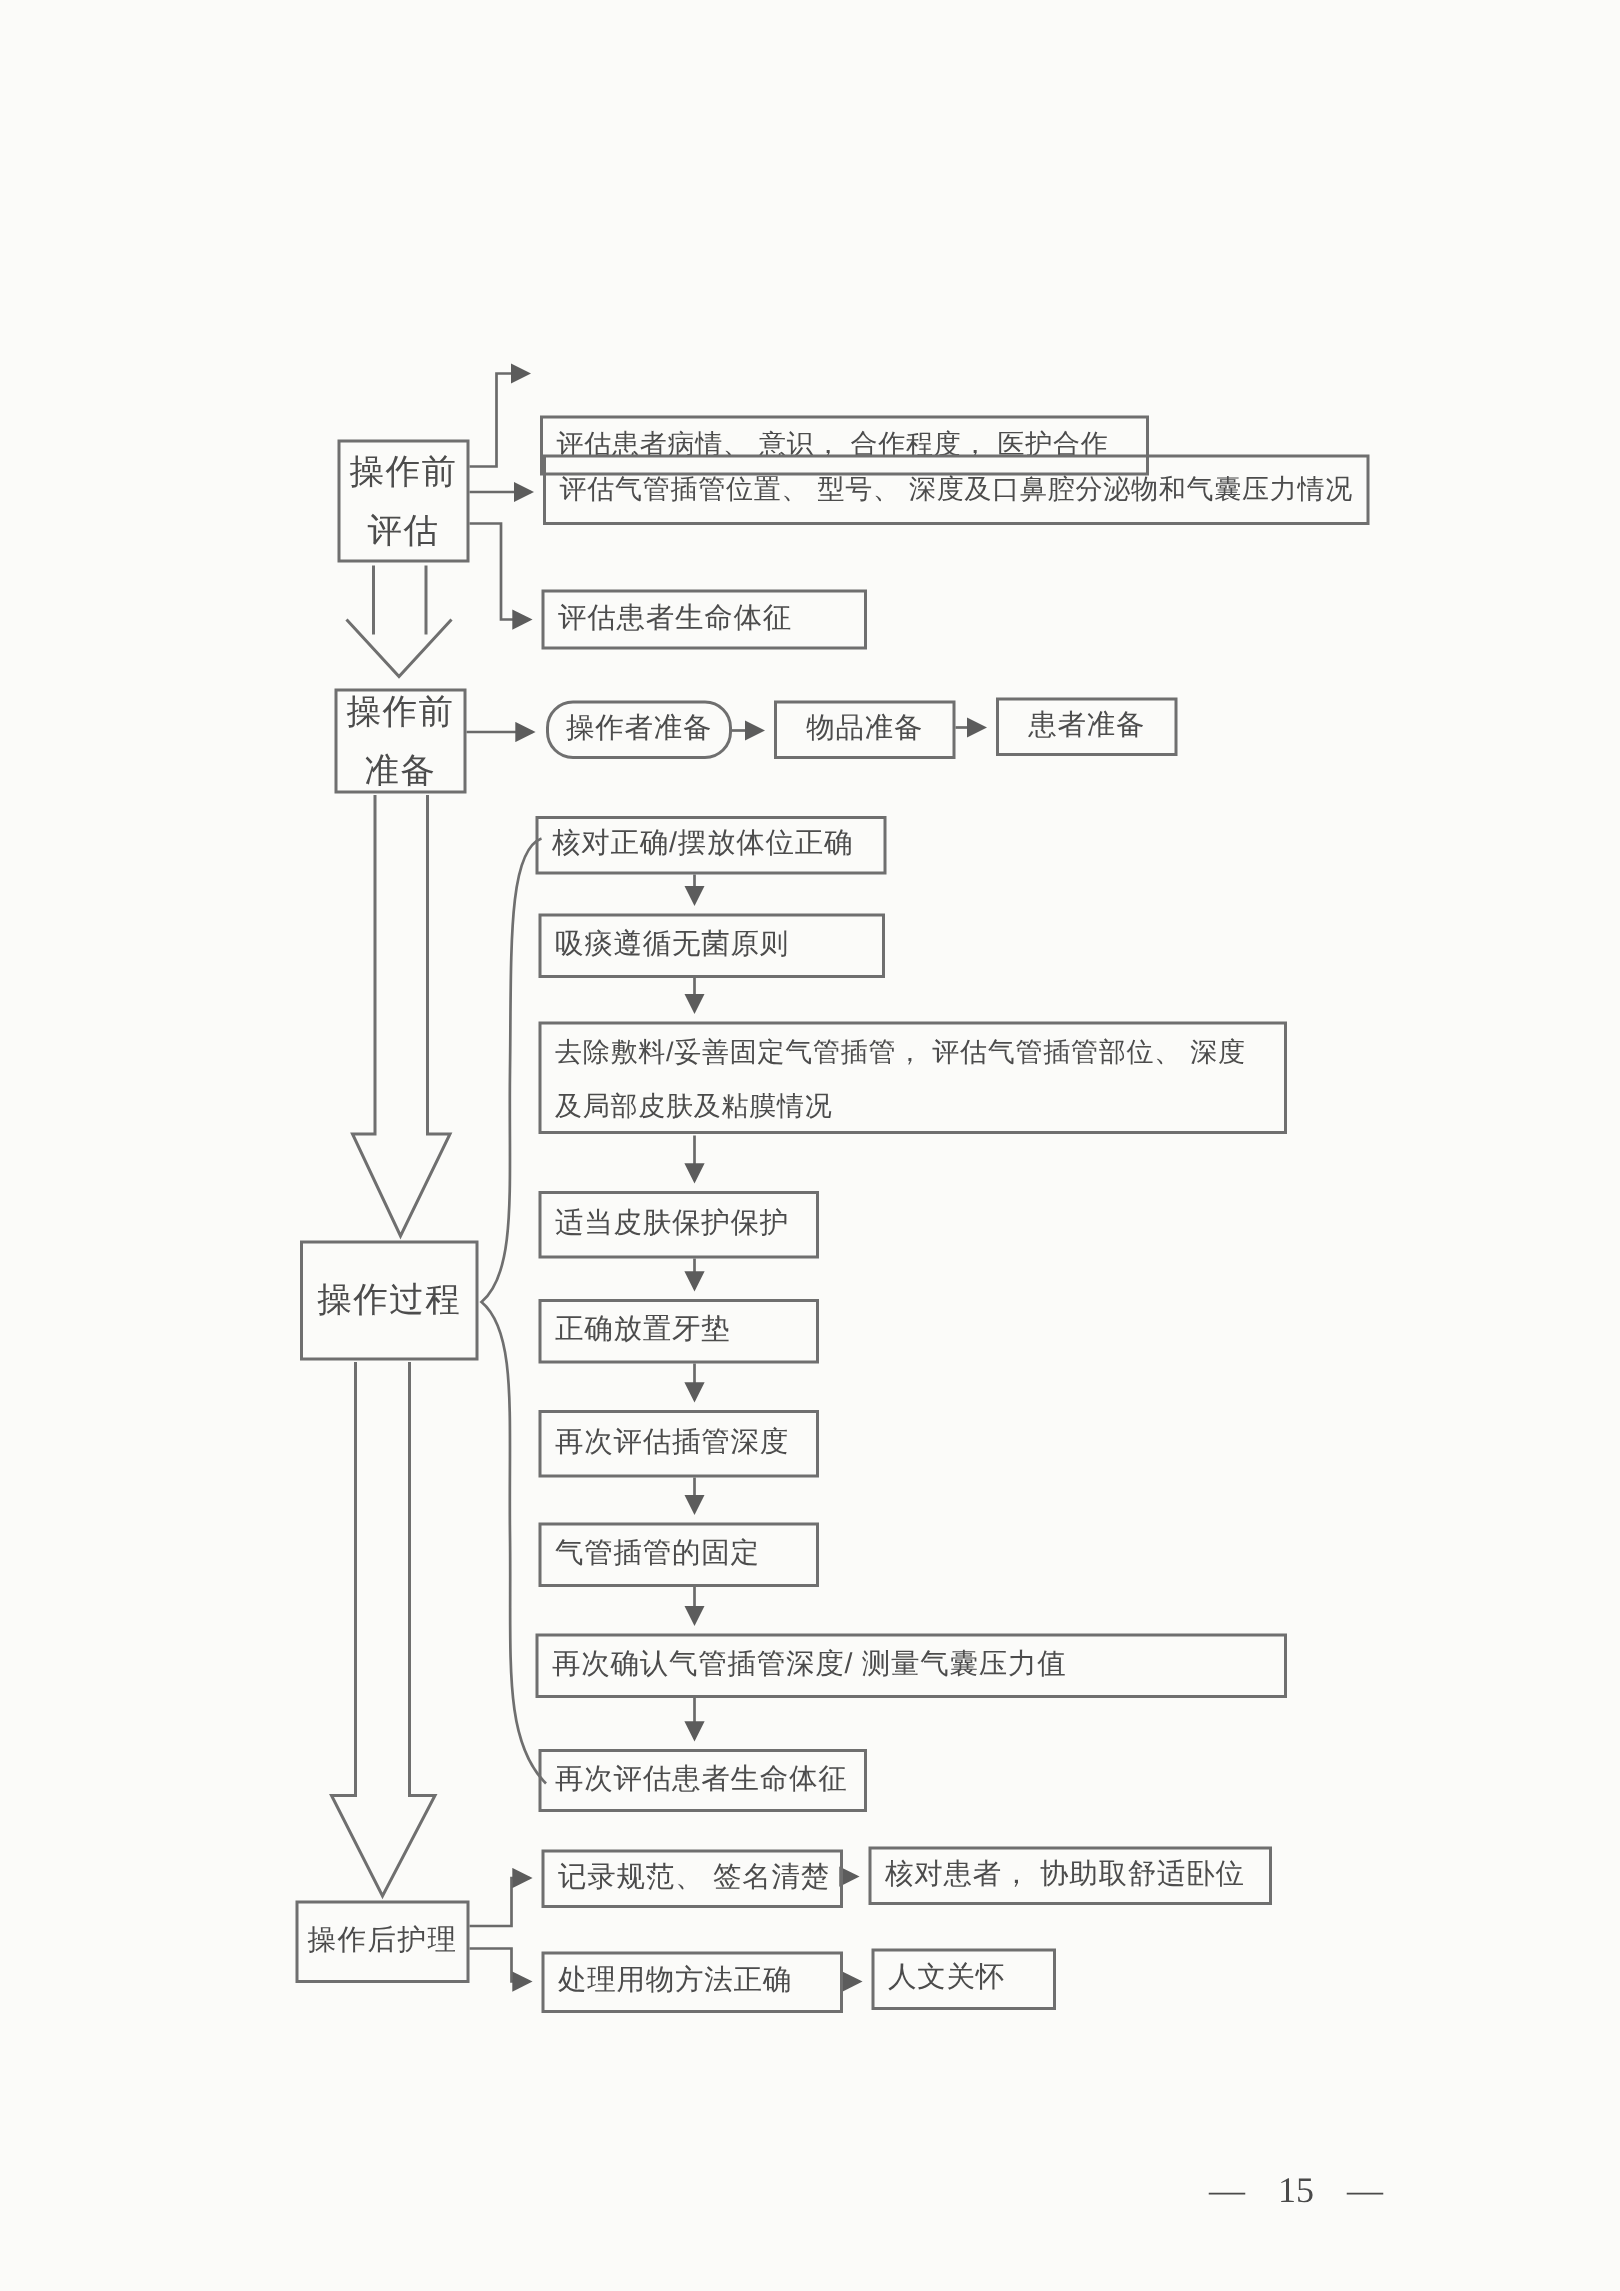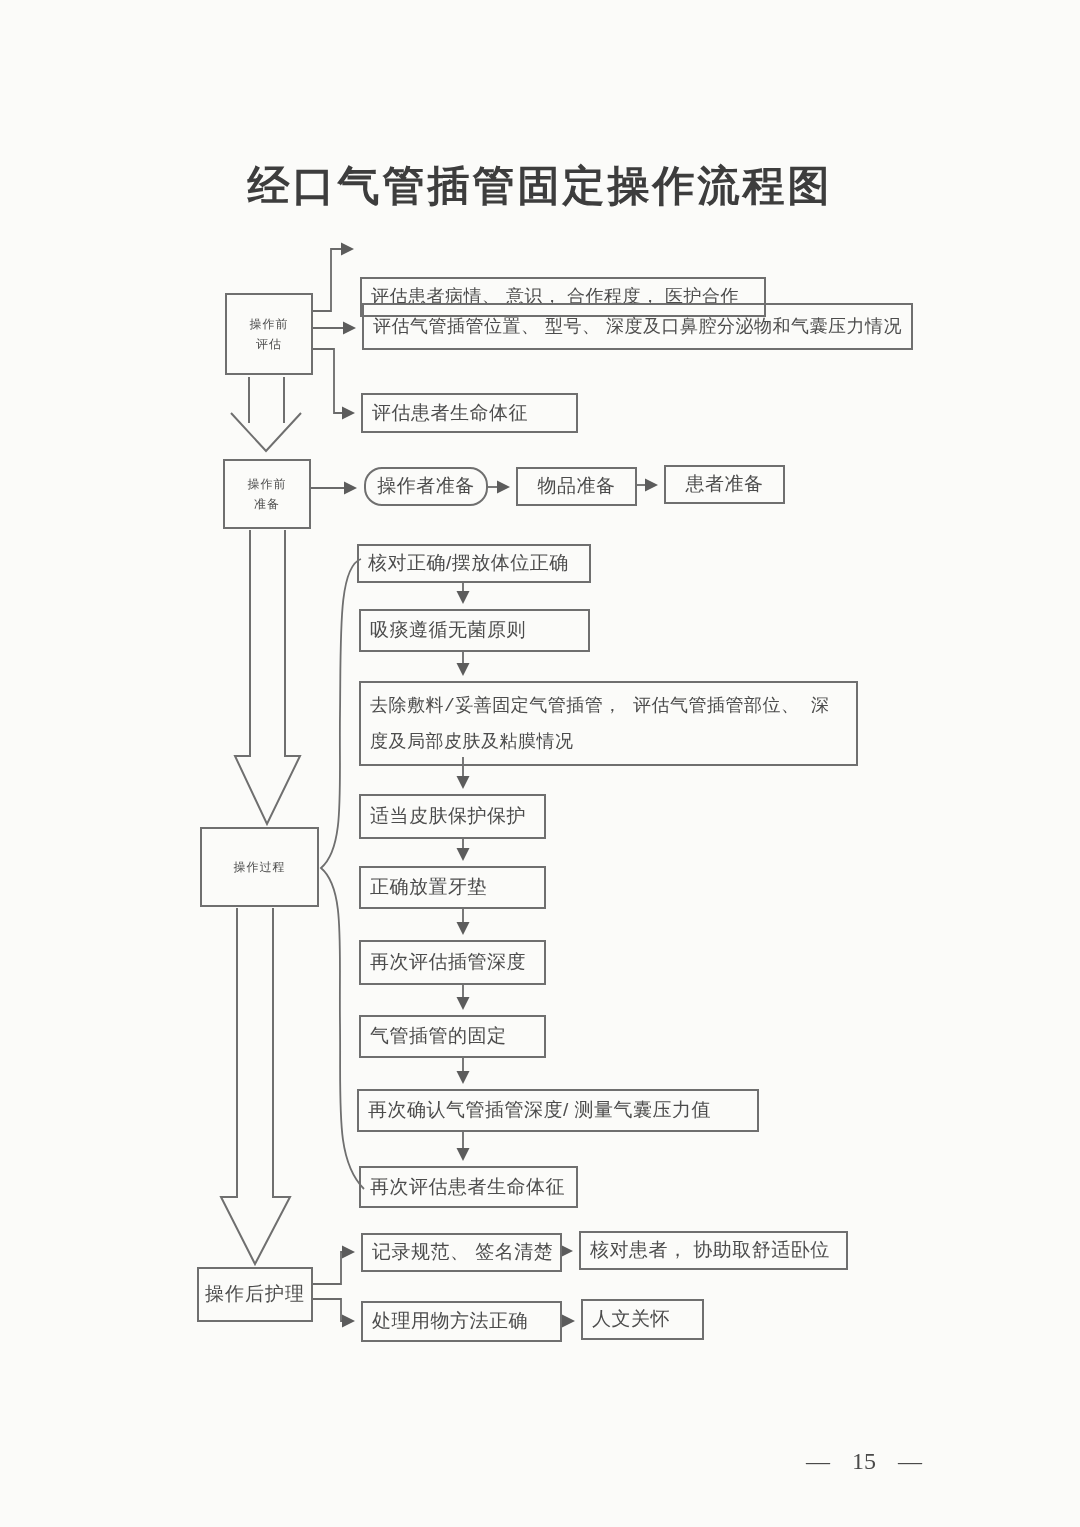--- a/index.html
+++ b/index.html
@@ -33,36 +33,35 @@
     font-size:19px;
     letter-spacing:0.5px;
     color:#4c4c4c;
     z-index:2;
     line-height:1.3;
   }
   .box.left{justify-content:flex-start;padding:4px 6px 4px 9px;white-space:nowrap;}
   .box.center{justify-content:center;text-align:center;padding:2px;}
   .box.small{font-size:18px;}
   .box.wrap{white-space:normal;font-size:18px;line-height:2.0;padding:2px 10px 2px 9px;}
-  .box.stage{font-size:12px;letter-spacing:1px;flex-direction:column;justify-content:center;line-height:1.7;}
+  .box.stage{font-size:23px;letter-spacing:1px;flex-direction:column;justify-content:center;line-height:1.7;}
   .box.stage .row{display:block;}
   .footer{
     position:absolute;
     left:806px;top:1448px;
     display:flex;align-items:center;gap:22px;
     font-family:"Liberation Serif","DejaVu Serif",serif;
     font-size:24px;color:#4a4a4a;
   }
 </style>
 </head>
 <body>
 
 <div class="page">
 
-  <div class="title">经口气管插管固定操作流程图</div>
 
   <svg class="connectors" width="1080" height="1527" viewBox="0 0 1080 1527">
     <defs>
       <marker id="arr" viewBox="0 0 10 10" refX="8.5" refY="5" markerWidth="7.5" markerHeight="7.5" orient="auto-start-reverse">
         <path d="M0,0 L10,5 L0,10 z" fill="#5c5c5c"></path>
       </marker>
     </defs>
 
     <g stroke="#6a6a6a" stroke-width="1.8" fill="none">
       <path d="M 313 311 L 331 311 L 331 249 L 352 249" marker-end="url(#arr)"></path>
@@ -127,26 +126,26 @@
   <div class="box left small" style="left:360px;top:229px;width:406px;height:40px;margin-top:48px;">评估患者病情、 意识， 合作程度， 医护合作</div>
   <div class="box left small" style="left:362px;top:303px;width:551px;height:47px;">评估气管插管位置、 型号、 深度及口鼻腔分泌物和气囊压力情况</div>
   <div class="box left" style="left:361px;top:393px;width:217px;height:40px;">评估患者生命体征</div>
 
   <div class="box center" style="left:364px;top:467px;width:124px;height:39px;border-radius:18px;">操作者准备</div>
   <div class="box center" style="left:516px;top:467px;width:121px;height:39px;">物品准备</div>
   <div class="box center" style="left:664px;top:465px;width:121px;height:39px;">患者准备</div>
 
   <div class="box left" style="left:357px;top:544px;width:234px;height:39px;">核对正确/摆放体位正确</div>
   <div class="box left" style="left:359px;top:609px;width:231px;height:43px;">吸痰遵循无菌原则</div>
-  <div class="box left wrap" style="left:359px;top:681px;width:499px;height:85px;font-family:Liberation Mono, monospace;">去除敷料/妥善固定气管插管， 评估气管插管部位、 深度及局部皮肤及粘膜情况</div>
+  <div class="box left wrap" style="left:359px;top:681px;width:499px;height:75px;">去除敷料/妥善固定气管插管， 评估气管插管部位、 深度及局部皮肤及粘膜情况</div>
   <div class="box left" style="left:359px;top:794px;width:187px;height:45px;">适当皮肤保护保护</div>
   <div class="box left" style="left:359px;top:866px;width:187px;height:43px;">正确放置牙垫</div>
   <div class="box left" style="left:359px;top:1015px;width:187px;height:43px;">气管插管的固定</div>
   <div class="box left" style="left:359px;top:940px;width:187px;height:45px;">再次评估插管深度</div>
-  <div class="box left" style="left:357px;top:1089px;width:402px;height:43px;">再次确认气管插管深度/ 测量气囊压力值</div>
+  <div class="box left" style="left:357px;top:1089px;width:501px;height:43px;">再次确认气管插管深度/ 测量气囊压力值</div>
   <div class="box left" style="left:359px;top:1166px;width:219px;height:42px;">再次评估患者生命体征</div>
 
   <div class="box left" style="left:361px;top:1233px;width:201px;height:39px;">记录规范、 签名清楚</div>
   <div class="box left" style="left:361px;top:1301px;width:201px;height:41px;">处理用物方法正确</div>
   <div class="box left" style="left:579px;top:1231px;width:269px;height:39px;">核对患者， 协助取舒适卧位</div>
   <div class="box left" style="left:581px;top:1299px;width:123px;height:41px;">人文关怀</div>
 
   <div class="footer">
     <span>—</span>
     <span>15</span>

